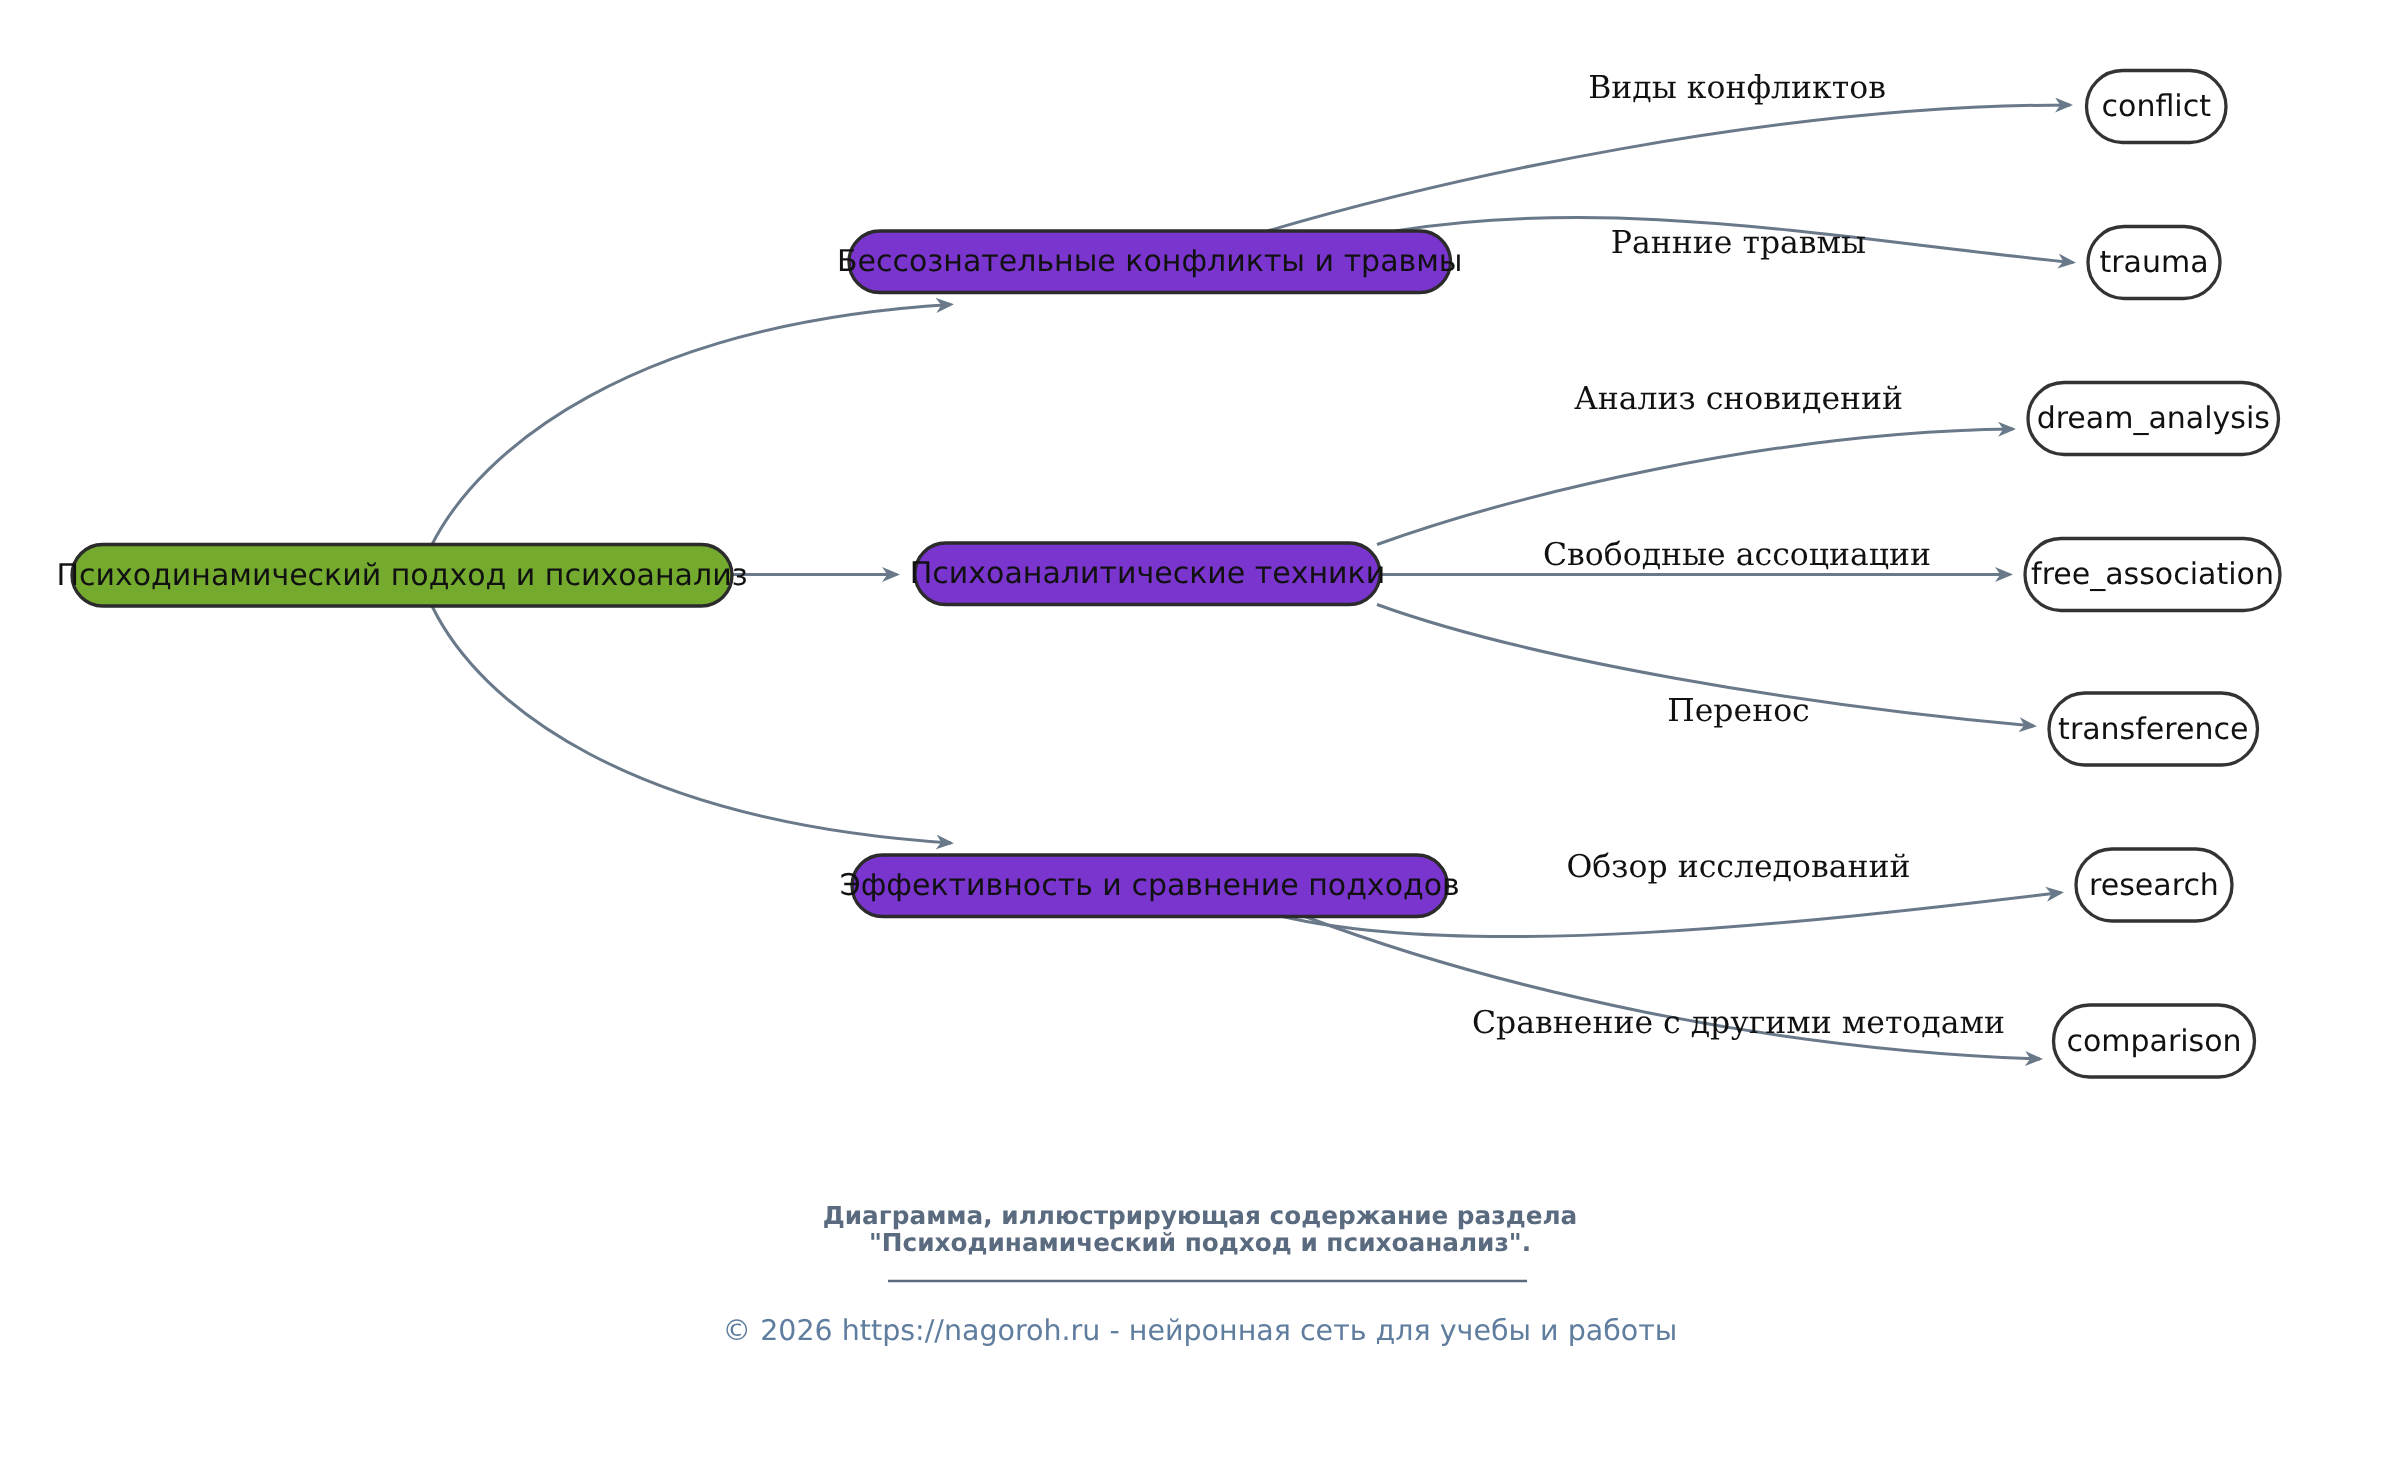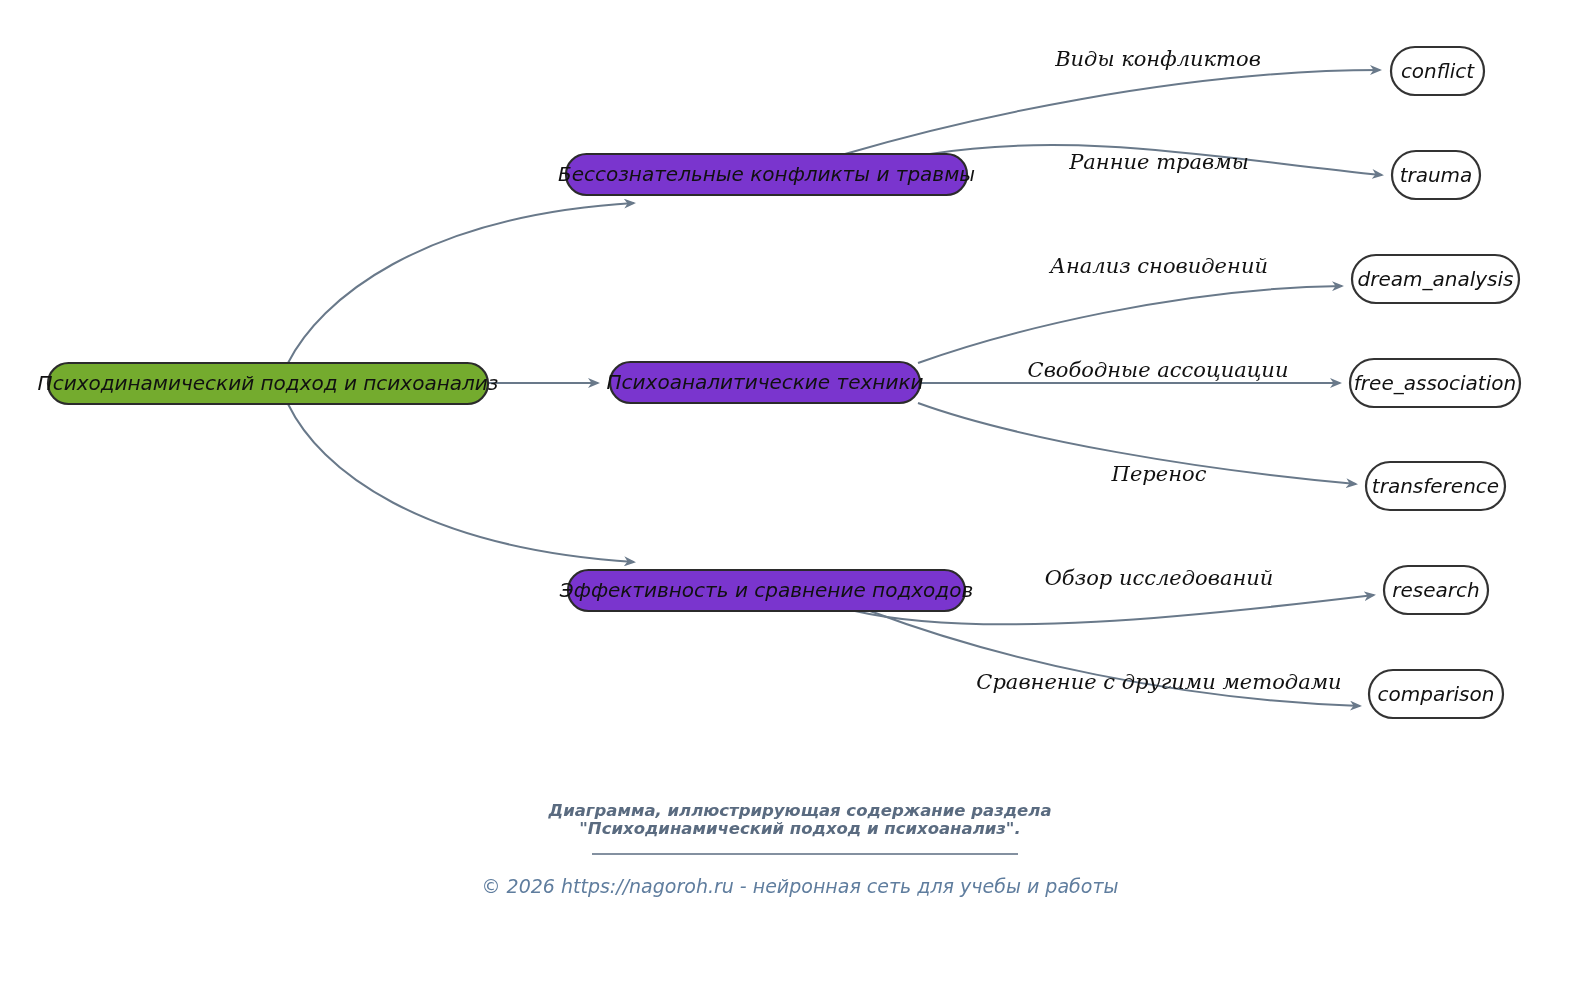--- a/index.html
+++ b/index.html
@@ -13,21 +13,20 @@
     position: relative;
     font-family: "DejaVu Sans", sans-serif;
     overflow: hidden;
   }
   #diagram-root {
     position: absolute;
     top: 0;
     left: 0;
     width: 1336px;
     height: 984px;
-    font-style: italic;
   }
   svg.canvas {
     display: block;
     width: 1591px;
     height: 984px;
   }
   .node-rect {
     stroke: #2b2b2b;
     stroke-width: 2.2px;
   }

